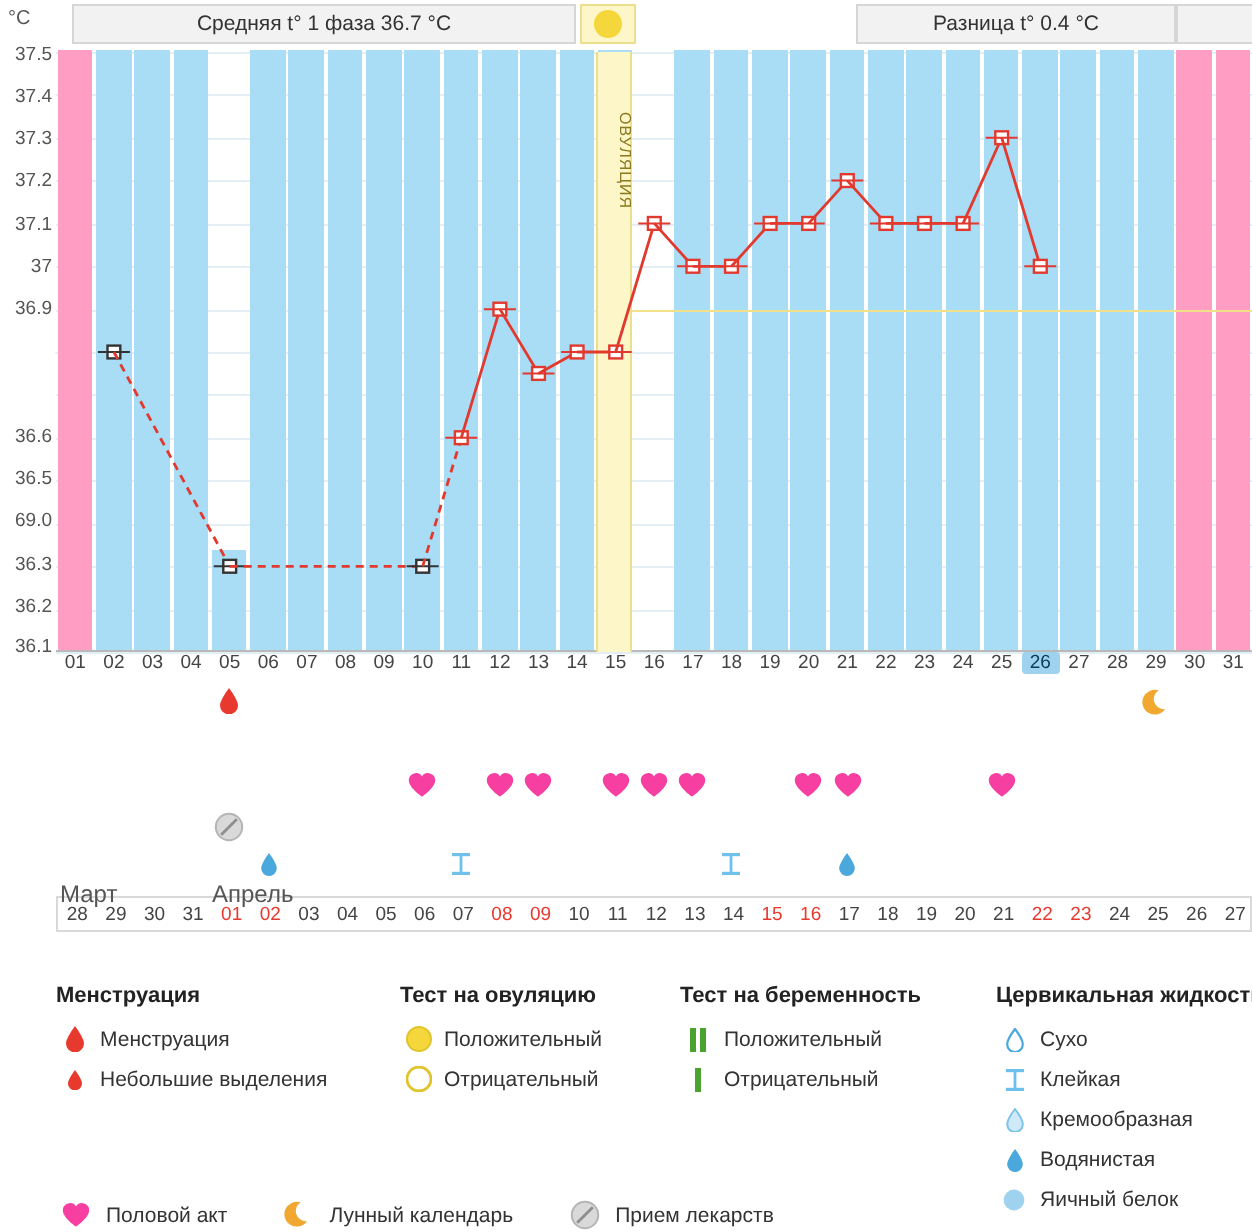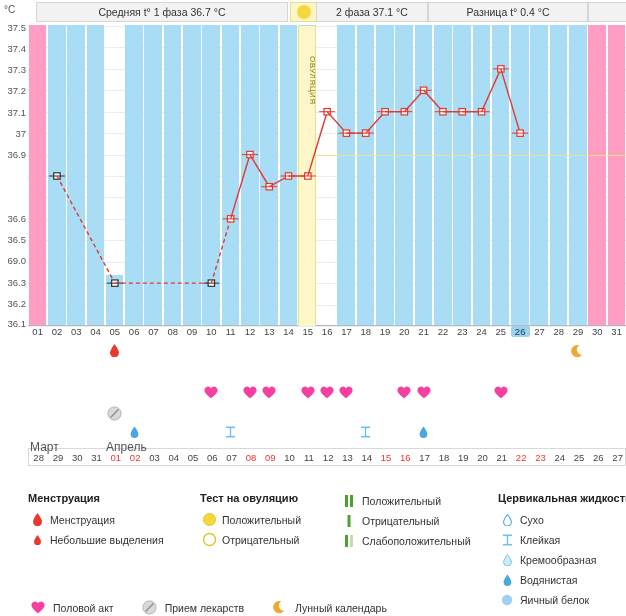--- a/index.html
+++ b/index.html
@@ -89,21 +89,20 @@
 <body>
 
 <div class="wrap">
 
   <div class="top-bar">
     <div class="deg-label">°C</div>
     <div class="hdr-cell" style="left:36px;width:252px;">Средняя t° 1 фаза 36.7 °C</div>
     <div class="hdr-cell" style="left:290px;width:28px;background:#fdf6c8;border-color:#ecdf8b;">
       <span class="ovul-dot" style="position:relative;display:block;width:14px;height:14px;"></span>
     </div>
-    <div class="hdr-cell" style="left:316px;width:112px;">2 фаза 37.1 °C</div>
     <div class="hdr-cell" style="left:428px;width:160px;">Разница t° 0.4 °C</div>
     <div class="hdr-cell" style="left:588px;width:38px;border-right:none;"></div>
   </div>
 
   <div>
     <div class="axis-lbl" style="top:22px;">37.5</div>
     <div class="axis-lbl" style="top:43px;">37.4</div>
     <div class="axis-lbl" style="top:64px;">37.3</div>
     <div class="axis-lbl" style="top:85px;">37.2</div>
     <div class="axis-lbl" style="top:107px;">37.1</div>
@@ -399,45 +398,37 @@
         <span class="gl">
           <svg width="13" height="13" viewBox="0 0 13 13">
               <circle cx="6.5" cy="6.5" r="6" fill="#ffffff" stroke="#e0c42b" stroke-width="1.4"></circle>
             </svg>
         </span>
         <span>Отрицательный</span>
       </div>
     </div>
 
     <div class="leg-col" style="left:312px;width:160px;">
+      <div class="leg-title">Тест на беременность</div>
       <div class="leg-item">
         <span class="gl">
           <svg width="10" height="12" viewBox="0 0 10 12">
               <rect x="1" y="0" width="3" height="12" fill="#4ba32f"></rect>
               <rect x="6" y="0" width="3" height="12" fill="#4ba32f"></rect>
             </svg>
         </span>
         <span>Положительный</span>
       </div>
       <div class="leg-item">
         <span class="gl">
           <svg width="10" height="12" viewBox="0 0 10 12">
               <rect x="3.5" y="0" width="3" height="12" fill="#4ba32f"></rect>
             </svg>
         </span>
         <span>Отрицательный</span>
-      </div>
-      <div class="leg-item">
-        <span class="gl">
-          <svg width="10" height="12" viewBox="0 0 10 12">
-              <rect x="1" y="0" width="3" height="12" fill="#4ba32f"></rect>
-              <rect x="6" y="0" width="3" height="12" fill="#bfe0ab"></rect>
-            </svg>
-        </span>
-        <span>Слабоположительный</span>
       </div>
     </div>
 
     <div class="leg-col" style="left:470px;width:150px;">
       <div class="leg-title">Цервикальная жидкость</div>
       <div class="leg-item">
         <span class="gl">
           <svg width="9" height="12" viewBox="0 0 9 12">
               <path d="M4.5 0.5 C4.5 0.5 0.6 5.6 0.6 8.1 A3.9 3.9 0 0 0 8.4 8.1 C8.4 5.6 4.5 0.5 4.5 0.5 Z" fill="#ffffff" stroke="#4aa8dd" stroke-width="1.1"></path>
             </svg>
@@ -486,29 +477,29 @@
       <span class="gl">
         <svg width="14" height="13" viewBox="0 0 14 13">
             <path d="M7 12.3 C7 12.3 0.4 7.9 0.4 4.1 A3.6 3.6 0 0 1 7 2.2 A3.6 3.6 0 0 1 13.6 4.1 C13.6 7.9 7 12.3 7 12.3 Z" fill="#f63fa0"></path>
           </svg>
       </span>
       <span>Половой акт</span>
     </div>
     <div class="bitem">
       <span class="gl">
         <svg width="15" height="15" viewBox="0 0 15 15">
+            <path d="M11.5 10.6 A6.2 6.2 0 1 1 8.3 1.2 A5.1 5.1 0 0 0 11.5 10.6 Z" fill="#f0a830"></path>
+          </svg>
+      </span>
+      <span>Лунный календарь</span>
+    </div>
+    <div class="bitem">
+      <span class="gl">
+        <svg width="15" height="15" viewBox="0 0 15 15">
             <circle cx="7.5" cy="7.5" r="6.6" fill="#d9d9d9" stroke="#b5b5b5"></circle>
             <line x1="3.6" y1="11.4" x2="11.4" y2="3.6" stroke="#8e8e8e" stroke-width="1.4"></line>
           </svg>
       </span>
       <span>Прием лекарств</span>
     </div>
-    <div class="bitem">
-      <span class="gl">
-        <svg width="15" height="15" viewBox="0 0 15 15">
-            <path d="M11.5 10.6 A6.2 6.2 0 1 1 8.3 1.2 A5.1 5.1 0 0 0 11.5 10.6 Z" fill="#f0a830"></path>
-          </svg>
-      </span>
-      <span>Лунный календарь</span>
-    </div>
   </div>
 
 </div>
 
 </body></html>

